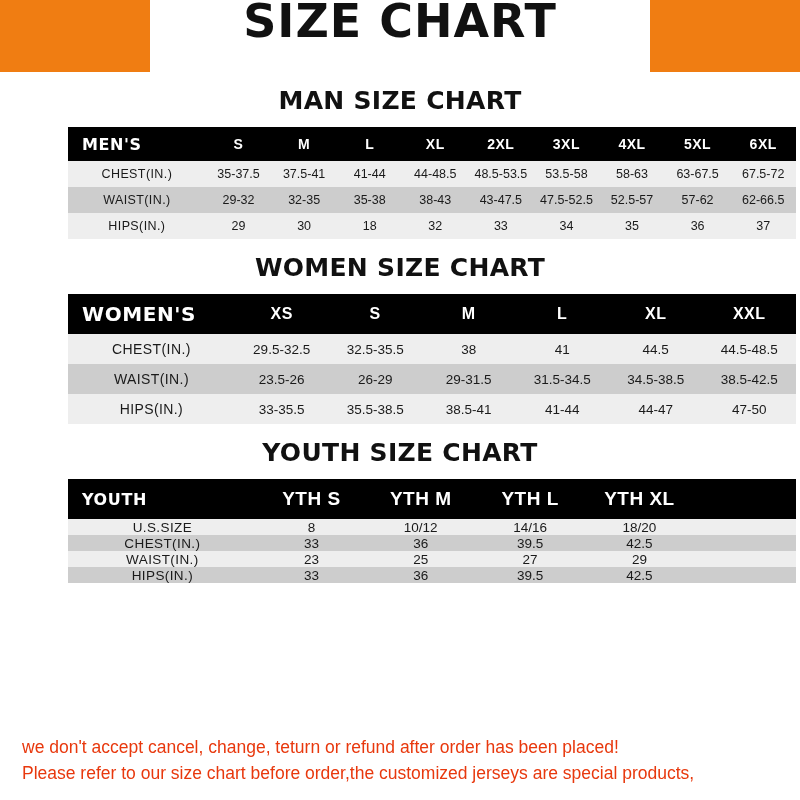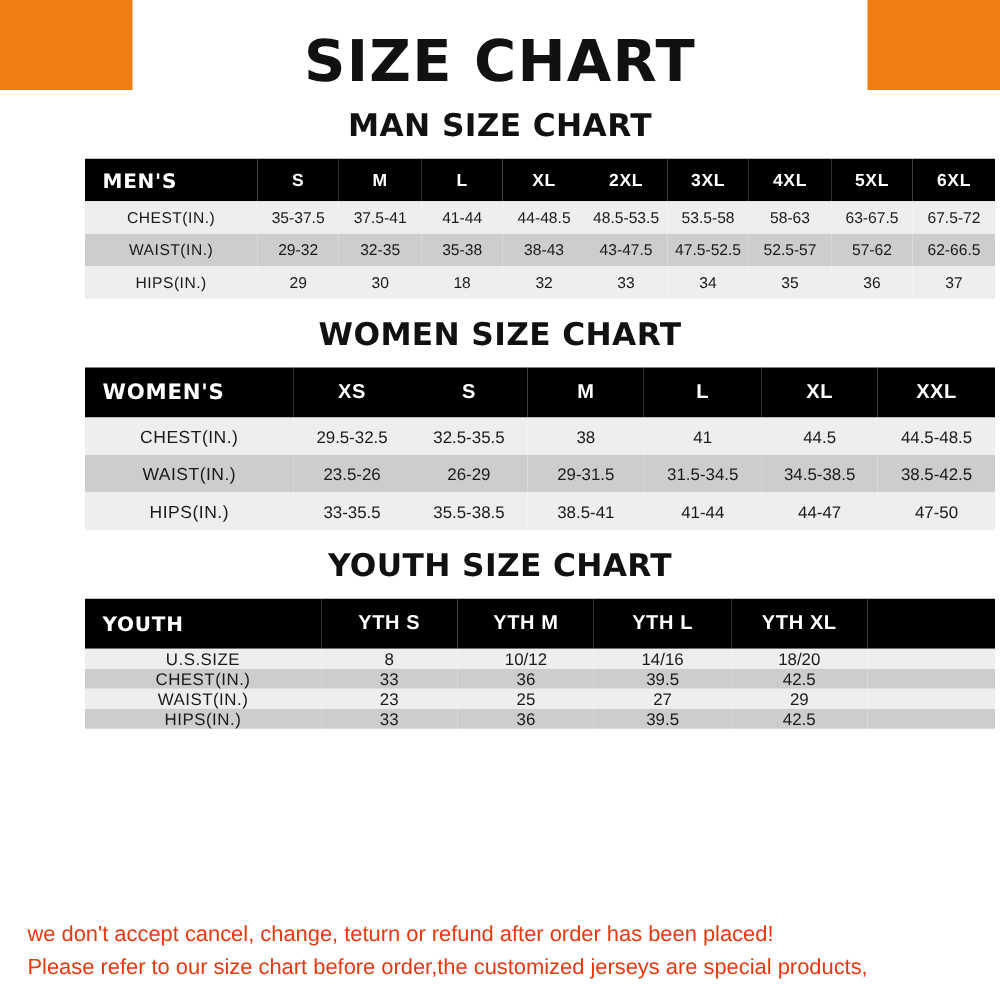--- a/index.html
+++ b/index.html
@@ -26,24 +26,24 @@
   .banner {
     height: 72px;
     background: #f07d12;
     display: flex;
     align-items: center;
     justify-content: center;
     flex: 0 0 auto;
   }
   .banner-inner {
     background: #ffffff;
-    width: 588px;
+    width: 500px;
     height: 72px;
     display: flex;
-    align-items: flex-end;
+    align-items: flex-start;
     justify-content: center;
   }
   .banner-title {
     font-family: "DejaVu Sans", sans-serif;
     font-weight: bold;
     font-size: 46px;
     letter-spacing: 1px;
     color: #111111;
     line-height: 1;
     margin-top: -2px;
@@ -100,27 +100,27 @@
   table.size-table tbody tr.light td { background: #eeeeee; }
   table.size-table tbody tr.dark td { background: #cdcdcd; }
   table.size-table tbody td.rowlabel {
     letter-spacing: 0.4px;
     font-size: 12.5px;
     text-align: center;
   }
   
   table.women th, table.women td { font-size: 13.5px; }
   table.women thead th { font-size: 16px; }
-  table.women thead th.rowlabel { font-size: 17px; }
+  table.women thead th.rowlabel { font-size: 20px; }
   table.women tbody td.rowlabel { font-size: 14px; }
   table.women th, table.women td { height: 30px; }
   table.women thead th { height: 40px; }
   
   table.youth th, table.youth td { font-size: 13.5px; height: 16px; }
-  table.youth thead th { font-size: 16px; height: 40px; }
+  table.youth thead th { font-size: 19px; height: 40px; }
   table.youth thead th.rowlabel { font-size: 16px; }
   table.youth tbody td.rowlabel { font-size: 13.5px; }
   
   .footer-note {
     flex: 0 0 auto;
     padding: 10px 22px 14px 22px;
     box-sizing: border-box;
   }
   .footer-line {
     color: #e8380d;

